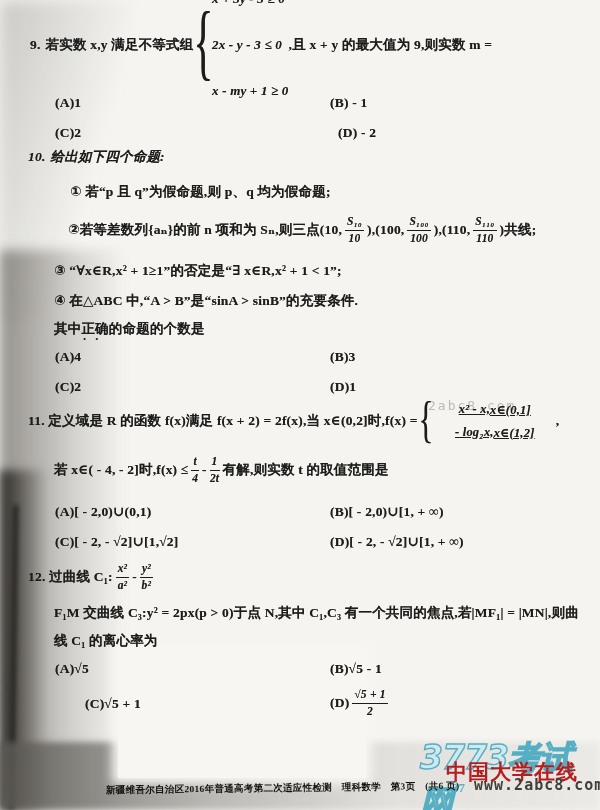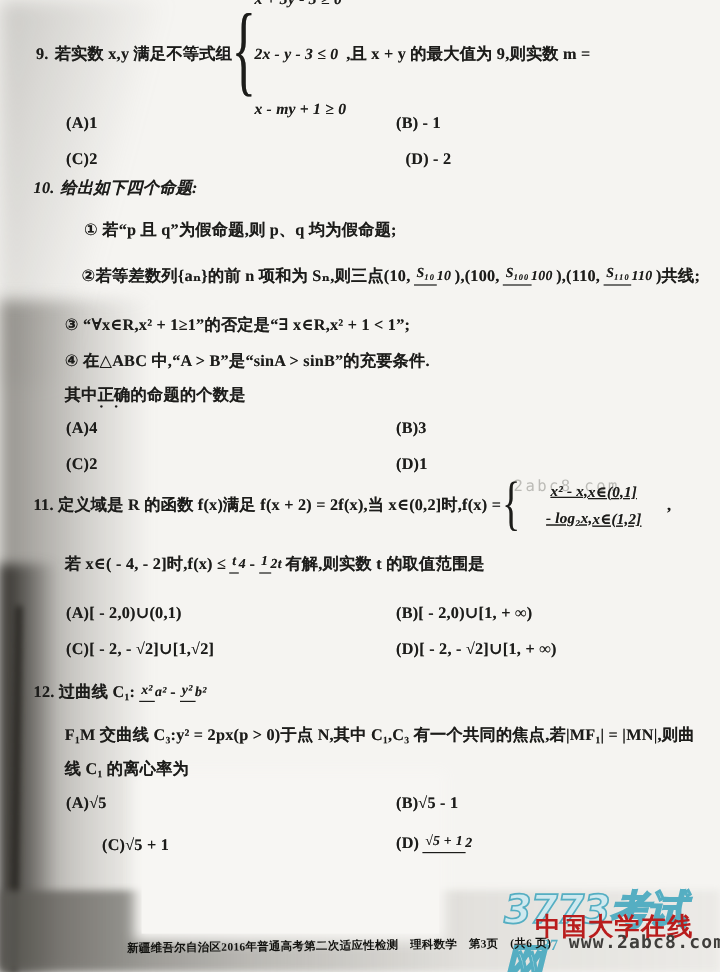--- a/index.html
+++ b/index.html
@@ -17,21 +17,21 @@
   .sh-band{left:0;top:742px;width:600px;height:68px;
      background:linear-gradient(to right,rgba(92,90,85,.85),rgba(138,136,130,.55) 35%,rgba(183,180,174,.3) 65%,rgba(203,200,194,.22));filter:blur(3px);}
   .sh-white{left:118px;top:648px;width:248px;height:130px;background:#f7f6f3;box-shadow:0 0 10px 6px #f7f6f3;}
   
   .t{position:absolute;white-space:nowrap;font-size:13.5px;font-weight:bold;color:#1c1c1a;
      letter-spacing:.2px;text-shadow:0 0 .5px rgba(25,25,22,.55);z-index:5;}
   .row{position:absolute;display:flex;align-items:center;white-space:nowrap;font-size:13.5px;
      font-weight:bold;color:#1c1c1a;letter-spacing:.2px;text-shadow:0 0 .5px rgba(25,25,22,.55);z-index:5;}
   .gap{margin-right:5px;}
   .it{font-style:italic;}
-  .frac{display:inline-flex;flex-direction:row;align-items:center;font-size:11.5px;
+  .frac{display:inline-flex;flex-direction:column;align-items:center;font-size:11.5px;
         line-height:1.15;margin:0 3px;font-style:italic;}
   .fn{border-bottom:1.3px solid #1c1c1a;padding:0 2px 1px;}
   .fd{padding-top:1px;}
   .brace3{font-size:84px;line-height:1;font-weight:400;transform:scaleX(.5);margin:0 -12px 6px -10px;}
   .brace2{font-size:50px;line-height:1;font-weight:400;transform:scaleX(.62);margin:0 -4px 4px -4px;}
   .syslines{display:flex;flex-direction:column;gap:30px;font-size:13px;}
   .cases{display:flex;flex-direction:column;gap:7px;font-size:12.5px;}
   .caserow{display:flex;justify-content:center;width:122px;text-decoration:underline;}
   .dots{position:absolute;font-size:9px;letter-spacing:9px;color:#1c1c1a;z-index:5;}
   

